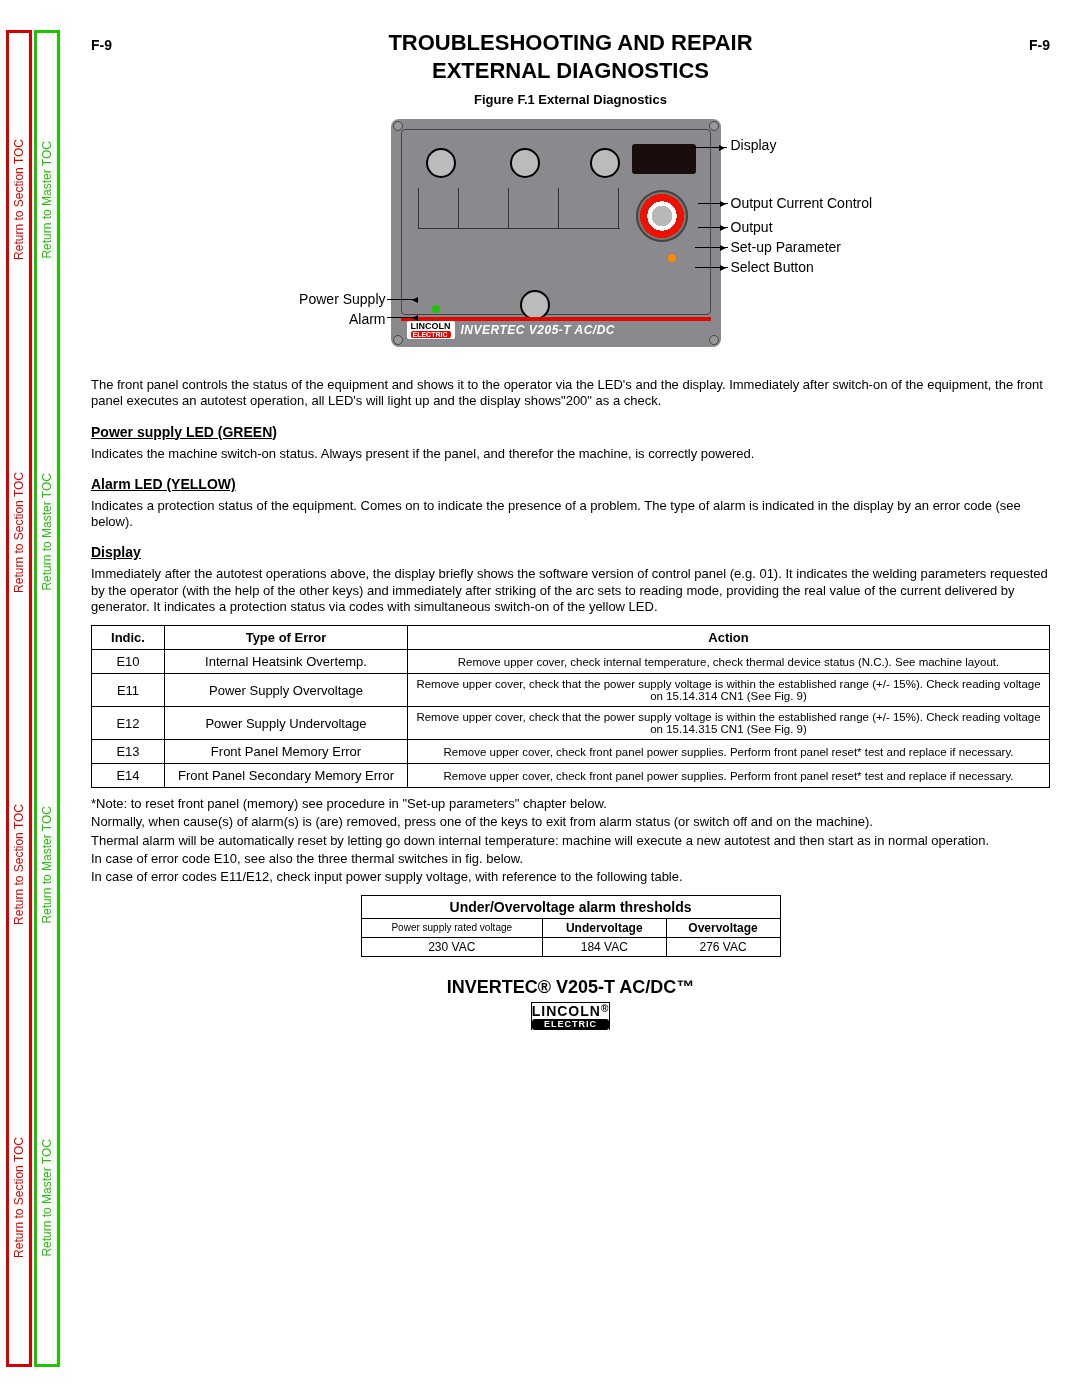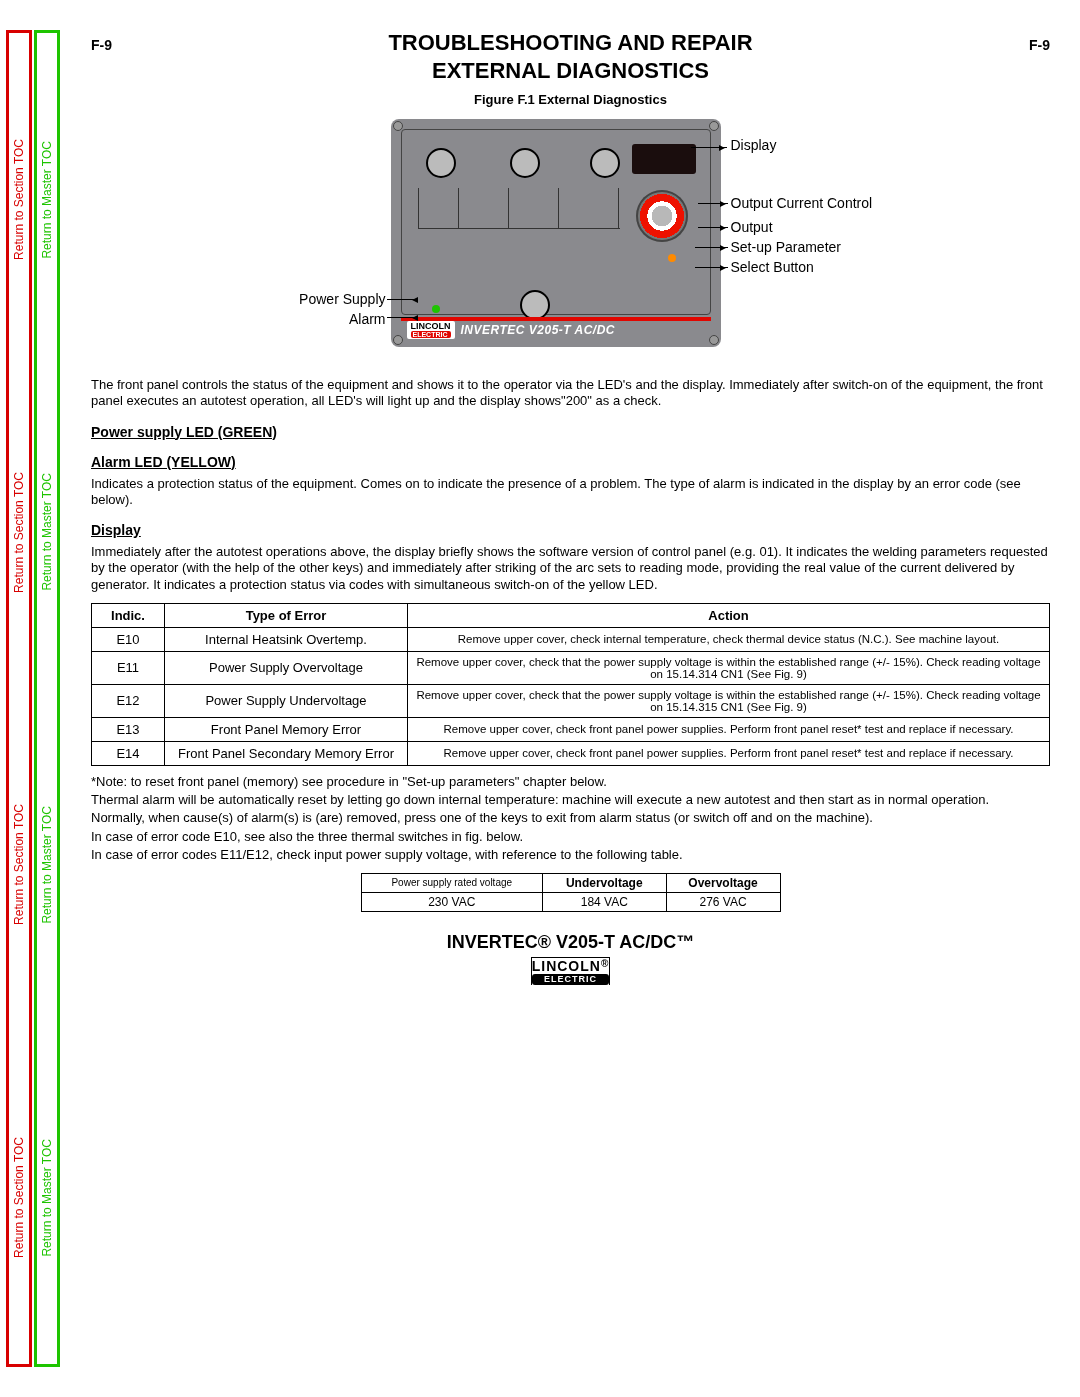--- a/index.html
+++ b/index.html
@@ -239,20 +239,21 @@
       <span class="callout r4">Set-up Parameter</span>
       <span class="callout r5">Select Button</span>
       <span class="callout l1">Power Supply</span>
       <span class="callout l2">Alarm</span>
     </div>
   </div>
 
   <p class="body-text">The front panel controls the status of the equipment and shows it to the operator via the LED's and the display.  Immediately after switch-on of the equipment, the front panel executes an autotest operation, all LED's will light up and the display shows"200" as a check.</p>
 
   <div class="section-h">Power supply LED (GREEN)</div>
+  <p class="body-text">Indicates the machine switch-on status.  Always present if the panel, and therefor the machine, is correctly powered.</p>
 
   <div class="section-h">Alarm LED (YELLOW)</div>
   <p class="body-text">Indicates a protection status of the equipment.  Comes on to indicate the presence of a problem.  The type of alarm is indicated in the display by an error code (see below).</p>
 
   <div class="section-h">Display</div>
   <p class="body-text">Immediately after the autotest operations above, the display briefly shows the software version of control panel (e.g. 01). It indicates the welding parameters requested by the operator (with the help of the other keys) and immediately after striking of the arc sets to reading mode, providing the real value of the current delivered by generator.  It indicates a protection status via codes with simultaneous switch-on of the yellow LED.</p>
 
   <table class="err">
     <thead>
       <tr>
@@ -284,27 +285,28 @@
         </tr>
         <tr>
           <td class="c">E14</td>
   <td class="c">Front Panel Secondary Memory Error</td>
   <td class="action">Remove upper cover, check front panel power supplies.  Perform front panel reset* test and replace if necessary.</td>
         </tr>
       </tbody>
   </table>
 
   <p class="body-text" style="margin-top:8px">*Note: to reset front panel (memory) see procedure in "Set-up parameters" chapter below.</p>
+  <p class="body-text" style="margin-top:-4px"> Normally, when cause(s) of alarm(s) is (are) removed, press one of the keys to exit from alarm status (or switch off and on the machine).</p>
   <p class="body-text" style="margin-top:-4px">Thermal alarm will be automatically reset by letting go down internal temperature: machine will execute a new autotest and then start as in normal operation.</p>
-  <p class="body-text" style="margin-top:-4px"> Normally, when cause(s) of alarm(s) is (are) removed, press one of the keys to exit from alarm status (or switch off and on the machine).</p>
   <p class="body-text" style="margin-top:-4px">In case of error code E10, see also the three thermal switches in fig. below.</p>
   <p class="body-text" style="margin-top:-4px">In case of error codes E11/E12, check input power supply voltage, with reference to the following table.</p>
 
   <div class="volt-wrap">
     <table class="volt">
+      <caption>Under/Overvoltage alarm thresholds</caption>
       <thead>
         <tr>
           <th class="small">Power supply rated voltage</th>
           <th>Undervoltage</th>
           <th>Overvoltage</th>
         </tr>
       </thead>
       <tbody id="volt-body">
           <tr>
             <td>230 VAC</td>

